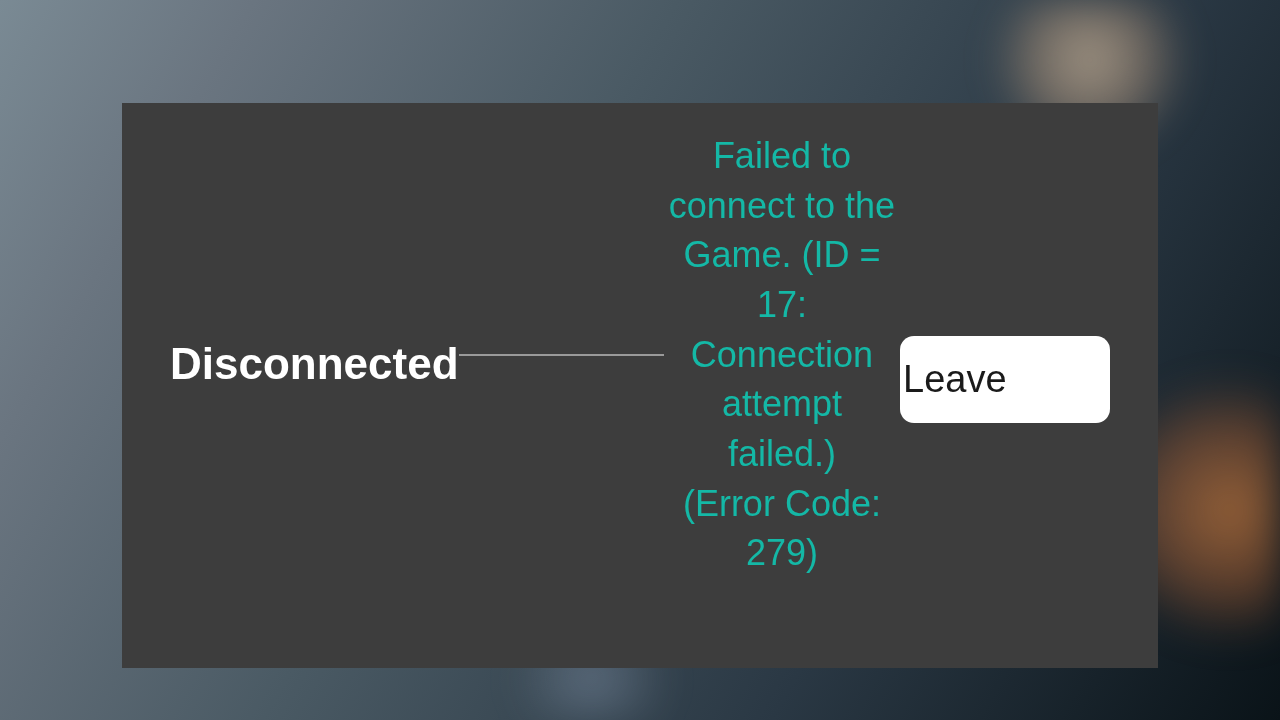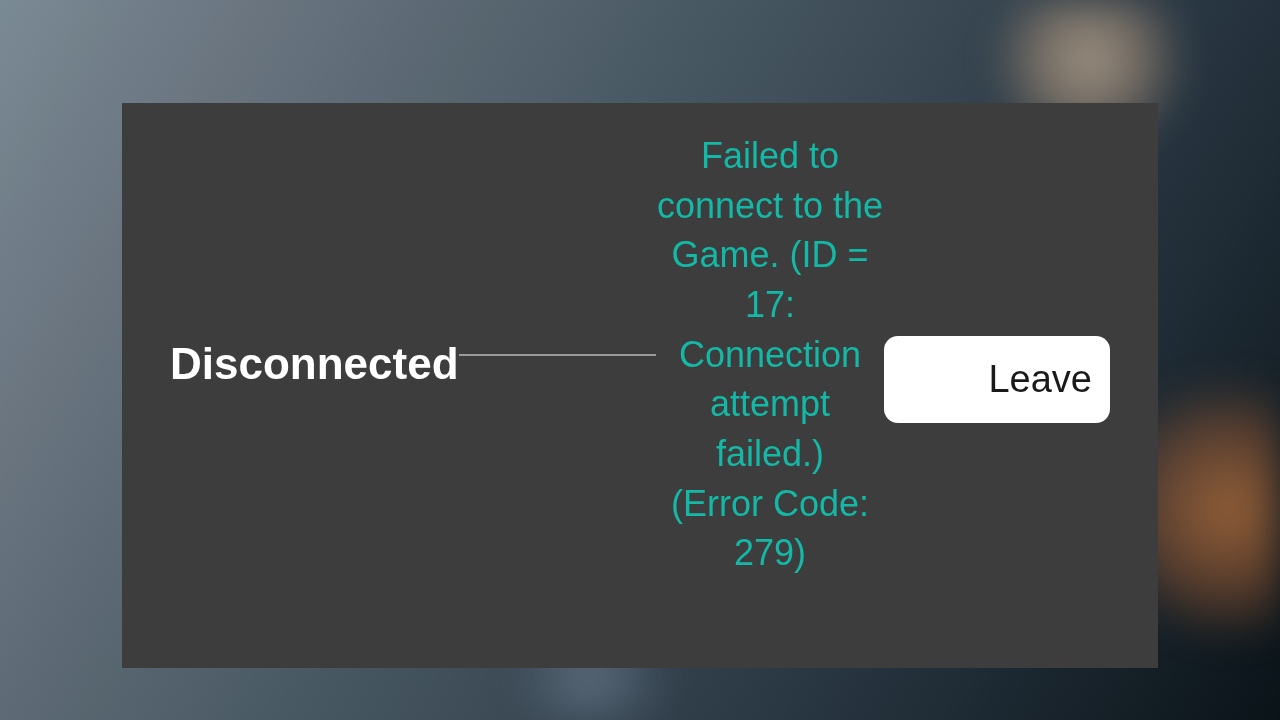--- a/index.html
+++ b/index.html
@@ -94,23 +94,23 @@
     
     .leave-button {
       width: 100%;
       background: #ffffff;
       color: #1a1a1a;
       border: none;
       border-radius: 14px;
       font-size: 38px;
       font-weight: 400;
       font-family: inherit;
-      padding: 22px 18px;
+      padding: 22px 3px;
       cursor: pointer;
-      text-align: right;
+      text-align: left;
     }
   </style>
 </head>
 <body>
 
 <div class="background">
   <div class="bokeh bokeh-1"></div>
   <div class="bokeh bokeh-2"></div>
   <div class="bokeh bokeh-3"></div>
 </div>

